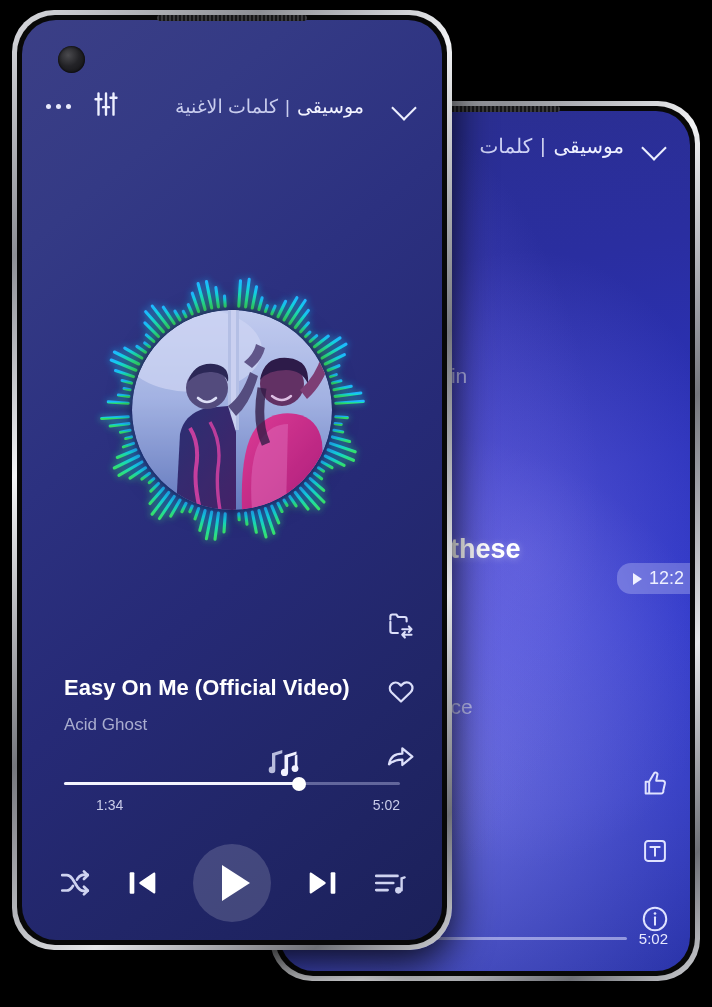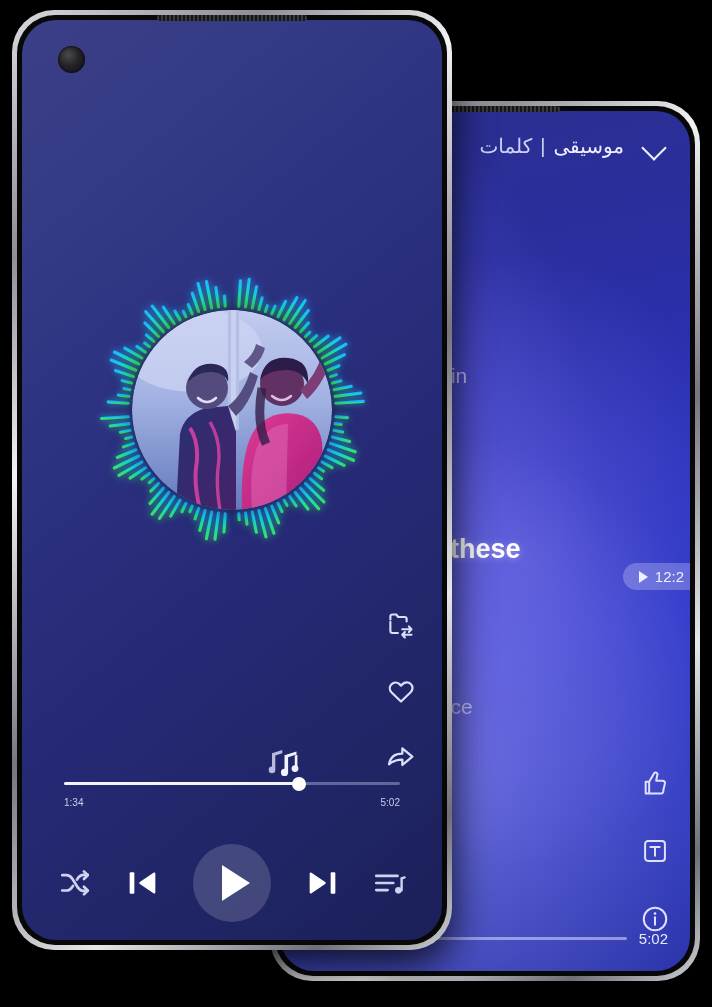--- a/index.html
+++ b/index.html
@@ -25,21 +25,21 @@
   .lyr-title { color:#eef0ff; font-size:20px; direction:rtl; white-space:nowrap; letter-spacing:.2px; }
   .lyr-title .sep { opacity:.85; margin:0 8px; }
   .lyr-title .dim { color:#cfd3f5; }
   .chev { width:26px; height:26px; position:relative; flex:none; }
   .chev::before { content:""; position:absolute; left:3px; top:6px; width:16px; height:16px; border-right:2.6px solid #eef0ff; border-bottom:2.6px solid #eef0ff; transform:rotate(45deg); }
 
   .lyr-list { position:absolute; top:92px; left:0; right:0; bottom:80px; padding-left:14px; }
   .lyr-line { color:rgba(224,226,255,.72); font-size:21px; line-height:1.25; white-space:nowrap; position:absolute; left:14px; }
   .lyr-line.active { color:#ffffff; font-weight:bold; font-size:27px; text-shadow:0 1px 7px rgba(255,255,255,.35); }
 
-  .time-badge { position:absolute; right:-6px; display:flex; align-items:center; gap:7px; background:rgba(216,219,255,.30); color:#eef0ff; font-size:15px; padding:5px 12px 5px 16px; border-radius:14px 0 0 14px; backdrop-filter:blur(2px); }
+  .time-badge { position:absolute; right:-6px; display:flex; align-items:center; gap:7px; background:rgba(216,219,255,.30); color:#eef0ff; font-size:18px; padding:5px 12px 5px 16px; border-radius:14px 0 0 14px; backdrop-filter:blur(2px); }
   .badge-tri { width:0;height:0;border-left:9px solid #f0f1ff;border-top:6px solid transparent;border-bottom:6px solid transparent; }
 
   .lyr-rail { position:absolute; right:18px; display:flex; flex-direction:column; gap:34px; z-index:5; }
   .rail-ico { width:34px; height:34px; display:flex; align-items:center; justify-content:center; }
 
   .lyr-bottom { position:absolute; left:0; right:0; bottom:22px; display:flex; align-items:center; gap:12px; padding:0 22px; z-index:5; }
   .mini-play { width:0;height:0;border-left:17px solid #fff;border-top:11px solid transparent;border-bottom:11px solid transparent; flex:none; }
   .mini-label { color:rgba(230,232,255,.85); font-size:14px; white-space:nowrap; }
   .lyr-bar { flex:1; height:3px; background:rgba(222,224,255,.55); border-radius:2px; position:relative; }
   .lyr-knob { position:absolute; left:0; top:50%; transform:translate(-50%,-50%); width:13px;height:13px;border-radius:50%;background:#fff; }
@@ -71,21 +71,21 @@
 
   .side-rail { position:absolute; right:24px; top:588px; display:flex; flex-direction:column; gap:32px; align-items:center; z-index:5; }
   .side-ico { width:34px;height:34px;display:flex;align-items:center;justify-content:center; }
 
   .seek-wrap { position:absolute; left:42px; right:42px; top:762px; }
   .notes { position:absolute; left:200px; top:-38px; }
   .seek { height:3px; background:rgba(180,185,225,.45); border-radius:2px; position:relative; }
   .seek-fill { position:absolute; left:0; top:0; height:100%; background:#f3f4ff; border-radius:2px; }
   .seek-knob { position:absolute; top:50%; transform:translate(-50%,-50%); width:14px;height:14px;border-radius:50%;background:#fff; }
   .times { display:flex; justify-content:space-between; margin-top:12px; }
-  .times span { color:#c9cce9; font-size:10px; }
+  .times span { color:#c9cce9; font-size:14px;margin-left:32px; }
 
   .controls { position:absolute; left:0; right:0; top:808px; height:110px; display:flex; align-items:center; justify-content:space-between; padding:0 36px; z-index:5; }
   .ctl { display:flex; align-items:center; justify-content:center; }
   .play-btn { width:78px; height:78px; border-radius:50%; background:rgba(255,255,255,.16); display:flex; align-items:center; justify-content:center; }
   .play-tri { width:0;height:0;border-left:28px solid #fff;border-top:18px solid transparent;border-bottom:18px solid transparent; margin-left:7px; }
 </style>
 </head>
 <body>
 
 <div class="stage">
@@ -152,20 +152,39 @@
     </div>
   </div>
 
   <div class="phone" id="phone-front">
     <div class="phone-inner">
       <div class="earpiece"></div>
       <div class="screen ply-screen">
 
         <div class="punch"></div>
 
+        <div class="ply-header">
+          <span class="hdr-left">
+            <span class="dots">
+                <i></i>
+                <i></i>
+                <i></i>
+              </span>
+            <span>
+              <svg width="30" height="30" viewBox="0 0 24 24" fill="none" stroke="#eef0ff" stroke-width="1.9" stroke-linecap="round">
+                  <path d="M6 3.5v17M12 3.5v17M18 3.5v17"></path>
+                  <path d="M3.6 8.2h4.8M9.6 14.5h4.8M15.6 7h4.8"></path>
+                </svg>
+            </span>
+          </span>
+          <span class="hdr-left" style="gap:28px">
+            <span class="ply-title"><span>موسيقى</span><span class="sep">|</span><span class="dim">كلمات الاغنية</span></span>
+            <span class="chev"></span>
+          </span>
+        </div>
 
         <div class="art-wrap">
           <svg class="viz" viewBox="0 0 276 276">
             <defs>
               <linearGradient id="vg" x1="0" y1="0" x2="0" y2="1">
                 <stop offset="0%" stop-color="#1fb6ff"></stop>
                   <stop offset="30%" stop-color="#12d2e8"></stop>
                 <stop offset="62%" stop-color="#1ee0a8"></stop>
                   <stop offset="100%" stop-color="#35e06a"></stop>
               </linearGradient>
@@ -413,20 +432,24 @@
                 <path d="M130 78 q-6 34 4 56" stroke="#35182e" stroke-width="9" fill="none" opacity=".8"></path>
                 <path d="M140 86 q10 8 19 0" stroke="#ffd9e8" stroke-width="2.4" fill="none" stroke-linecap="round"></path>
                 <path d="M168 80 q16-14 22-36 l9 5 q-8 26-24 40z" fill="#8d4065"></path>
                 <path d="M186 44 q10-10 8-22 l9 2 q2 16-10 26z" fill="#9a4a70"></path>
                 <rect x="0" y="0" width="200" height="200" fill="#2a3bd0" opacity=".16"></rect>
               </g>
             </svg>
           </div>
         </div>
 
+        <div class="ply-info">
+          <div class="trk-title">Easy On Me (Official Video)</div>
+          <div class="trk-artist">Acid Ghost</div>
+        </div>
 
         <div class="side-rail">
           <span class="side-ico">
             <svg width="30" height="30" viewBox="0 0 24 24" fill="none" stroke="#dcdffa" stroke-width="1.7" stroke-linecap="round" stroke-linejoin="round">
                 <path d="M3.5 7.6V5.2a1.6 1.6 0 0 1 1.6-1.6h3.1l1.5 2h5.2a1.6 1.6 0 0 1 1.6 1.6v2"></path>
                 <path d="M3.5 9.5v7.3a1.6 1.6 0 0 0 1.6 1.6h4.4"></path>
                 <path d="M13 15.4h7.4M18.3 13.2l2.1 2.2-2.1 2.2"></path>
                 <path d="M20.4 19.8H13M15.1 22l-2.1-2.2 2.1-2.2"></path>
               </svg>
           </span>

